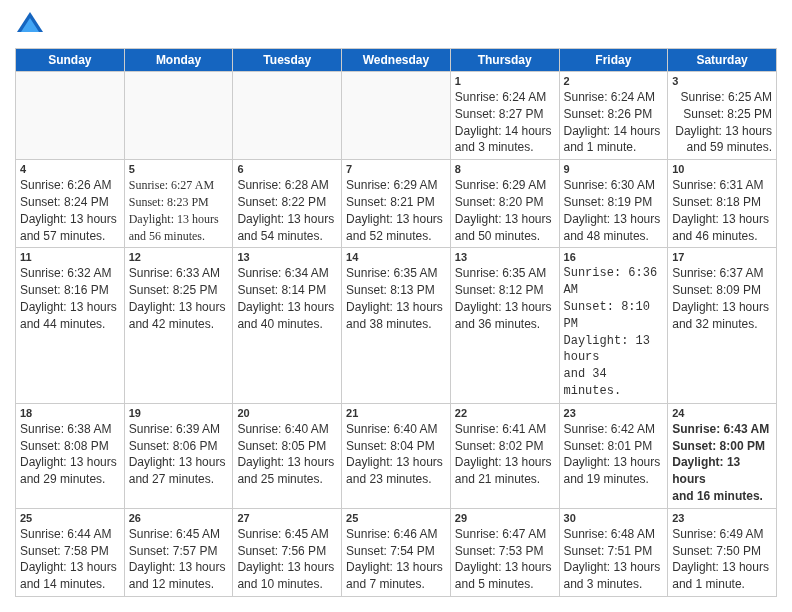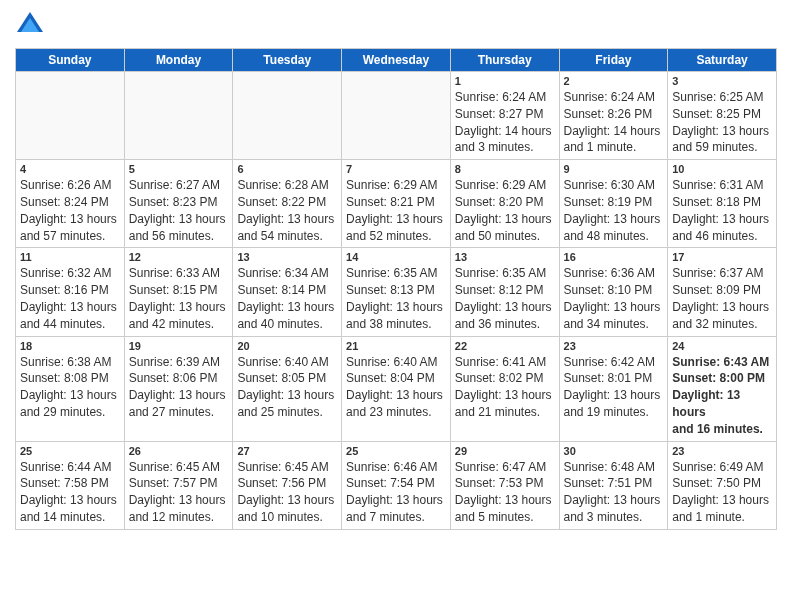--- a/index.html
+++ b/index.html
@@ -141,37 +141,37 @@
           </td>
           <td>
             <span class="day-number">2</span>
             <div class="day-info" style="white-space: pre-line;">Sunrise: 6:24 AM
 Sunset: 8:26 PM
 Daylight: 14 hours
 and 1 minute.</div>
           </td>
           <td>
             <span class="day-number">3</span>
-            <div class="day-info" style="white-space: pre-line;">Sunrise: 6:25 AM
+            <div class="day-info" style="white-space: pre-line; text-align: right;">Sunrise: 6:25 AM
 Sunset: 8:25 PM
 Daylight: 13 hours
 and 59 minutes.</div>
           </td>
         </tr>
         <tr>
           <td>
             <span class="day-number">4</span>
             <div class="day-info" style="white-space: pre-line;">Sunrise: 6:26 AM
 Sunset: 8:24 PM
 Daylight: 13 hours
 and 57 minutes.</div>
           </td>
           <td>
             <span class="day-number">5</span>
-            <div class="day-info" style="white-space: pre-line;">Sunrise: 6:27 AM
+            <div class="day-info" style="white-space: pre-line; font-family: Liberation Serif, serif;">Sunrise: 6:27 AM
 Sunset: 8:23 PM
 Daylight: 13 hours
 and 56 minutes.</div>
           </td>
           <td>
             <span class="day-number">6</span>
             <div class="day-info" style="white-space: pre-line;">Sunrise: 6:28 AM
 Sunset: 8:22 PM
 Daylight: 13 hours
 and 54 minutes.</div>
@@ -209,21 +209,21 @@
           <td>
             <span class="day-number">11</span>
             <div class="day-info" style="white-space: pre-line;">Sunrise: 6:32 AM
 Sunset: 8:16 PM
 Daylight: 13 hours
 and 44 minutes.</div>
           </td>
           <td>
             <span class="day-number">12</span>
             <div class="day-info" style="white-space: pre-line;">Sunrise: 6:33 AM
-Sunset: 8:15 PM
+Sunset: 8:25 PM
 Daylight: 13 hours
 and 42 minutes.</div>
           </td>
           <td>
             <span class="day-number">13</span>
             <div class="day-info" style="white-space: pre-line;">Sunrise: 6:34 AM
 Sunset: 8:14 PM
 Daylight: 13 hours
 and 40 minutes.</div>
           </td>
@@ -236,21 +236,21 @@
           </td>
           <td>
             <span class="day-number">13</span>
             <div class="day-info" style="white-space: pre-line;">Sunrise: 6:35 AM
 Sunset: 8:12 PM
 Daylight: 13 hours
 and 36 minutes.</div>
           </td>
           <td>
             <span class="day-number">16</span>
-            <div class="day-info" style="white-space: pre-line;">Sunrise: 6:36 AM
+            <div class="day-info" style="white-space: pre-line; font-family: Liberation Mono, monospace;">Sunrise: 6:36 AM
 Sunset: 8:10 PM
 Daylight: 13 hours
 and 34 minutes.</div>
           </td>
           <td>
             <span class="day-number">17</span>
             <div class="day-info" style="white-space: pre-line;">Sunrise: 6:37 AM
 Sunset: 8:09 PM
 Daylight: 13 hours
 and 32 minutes.</div>

